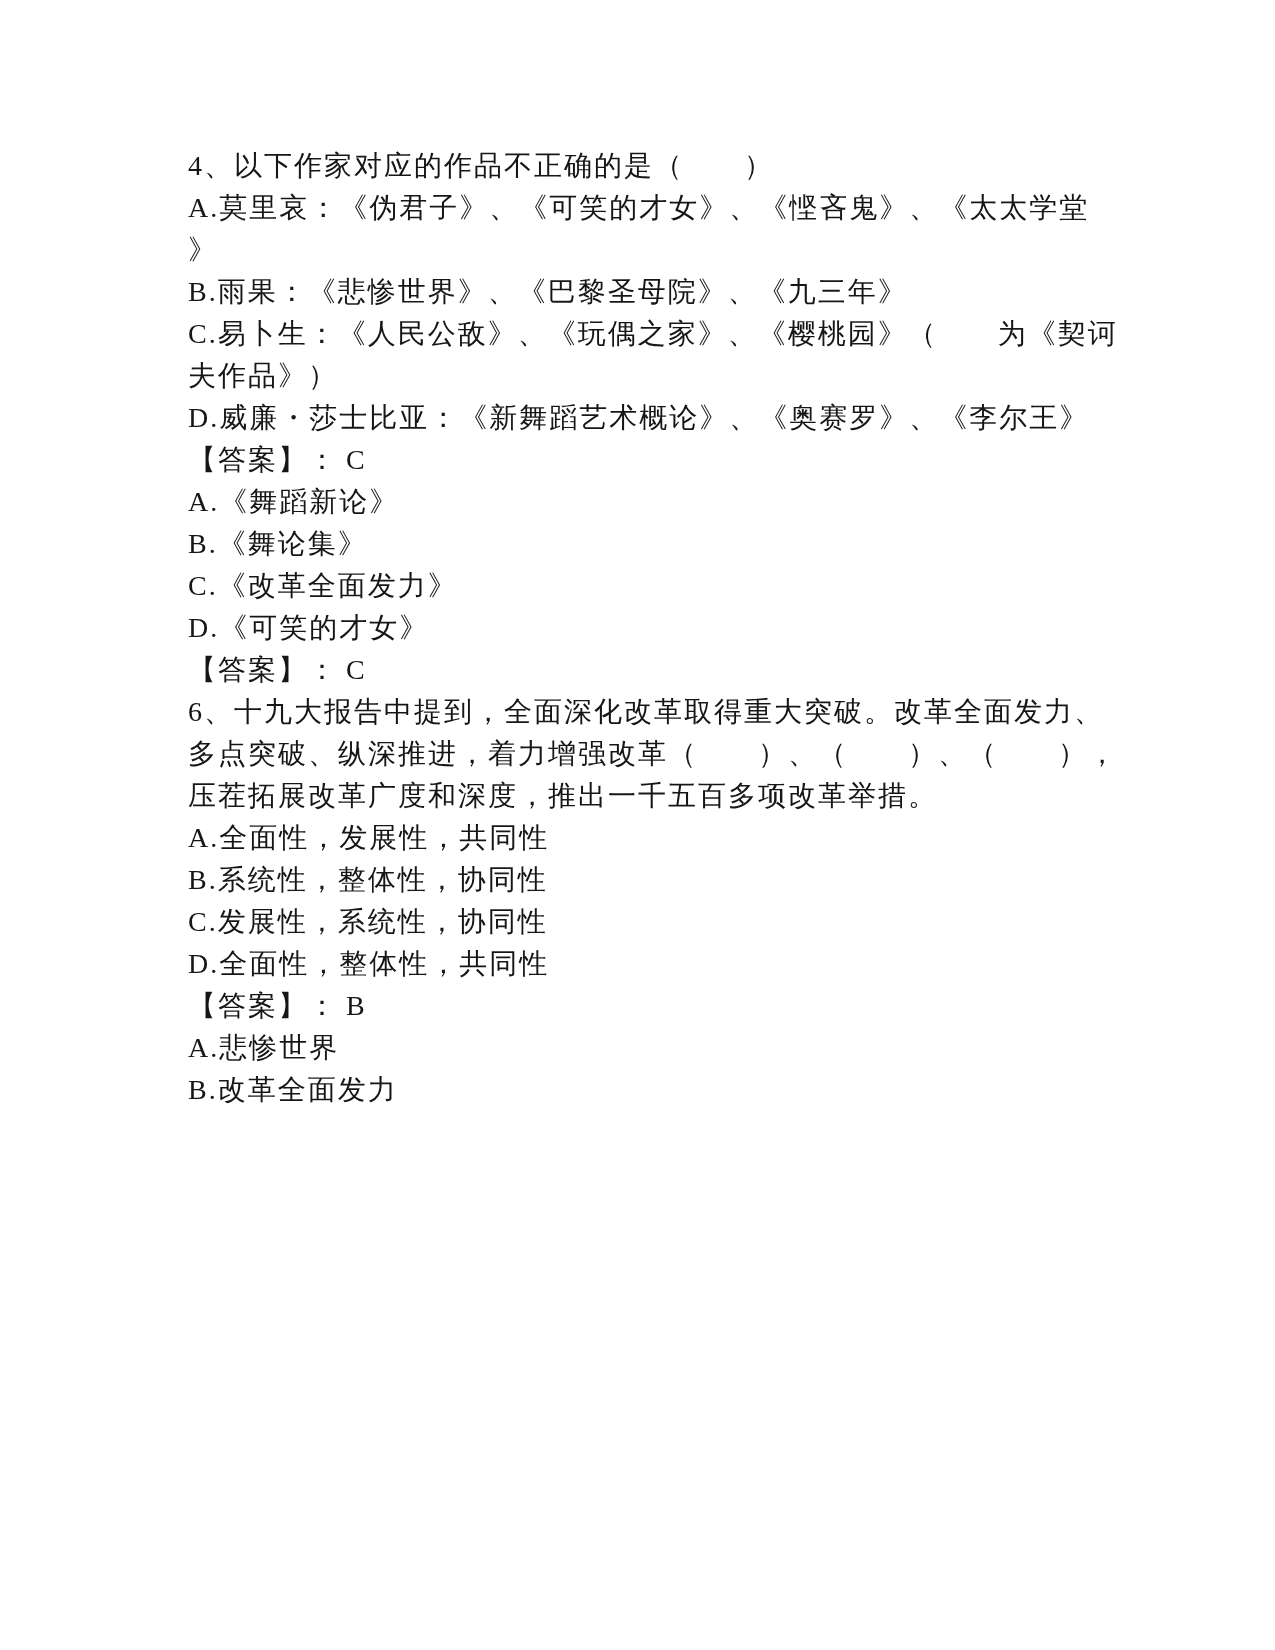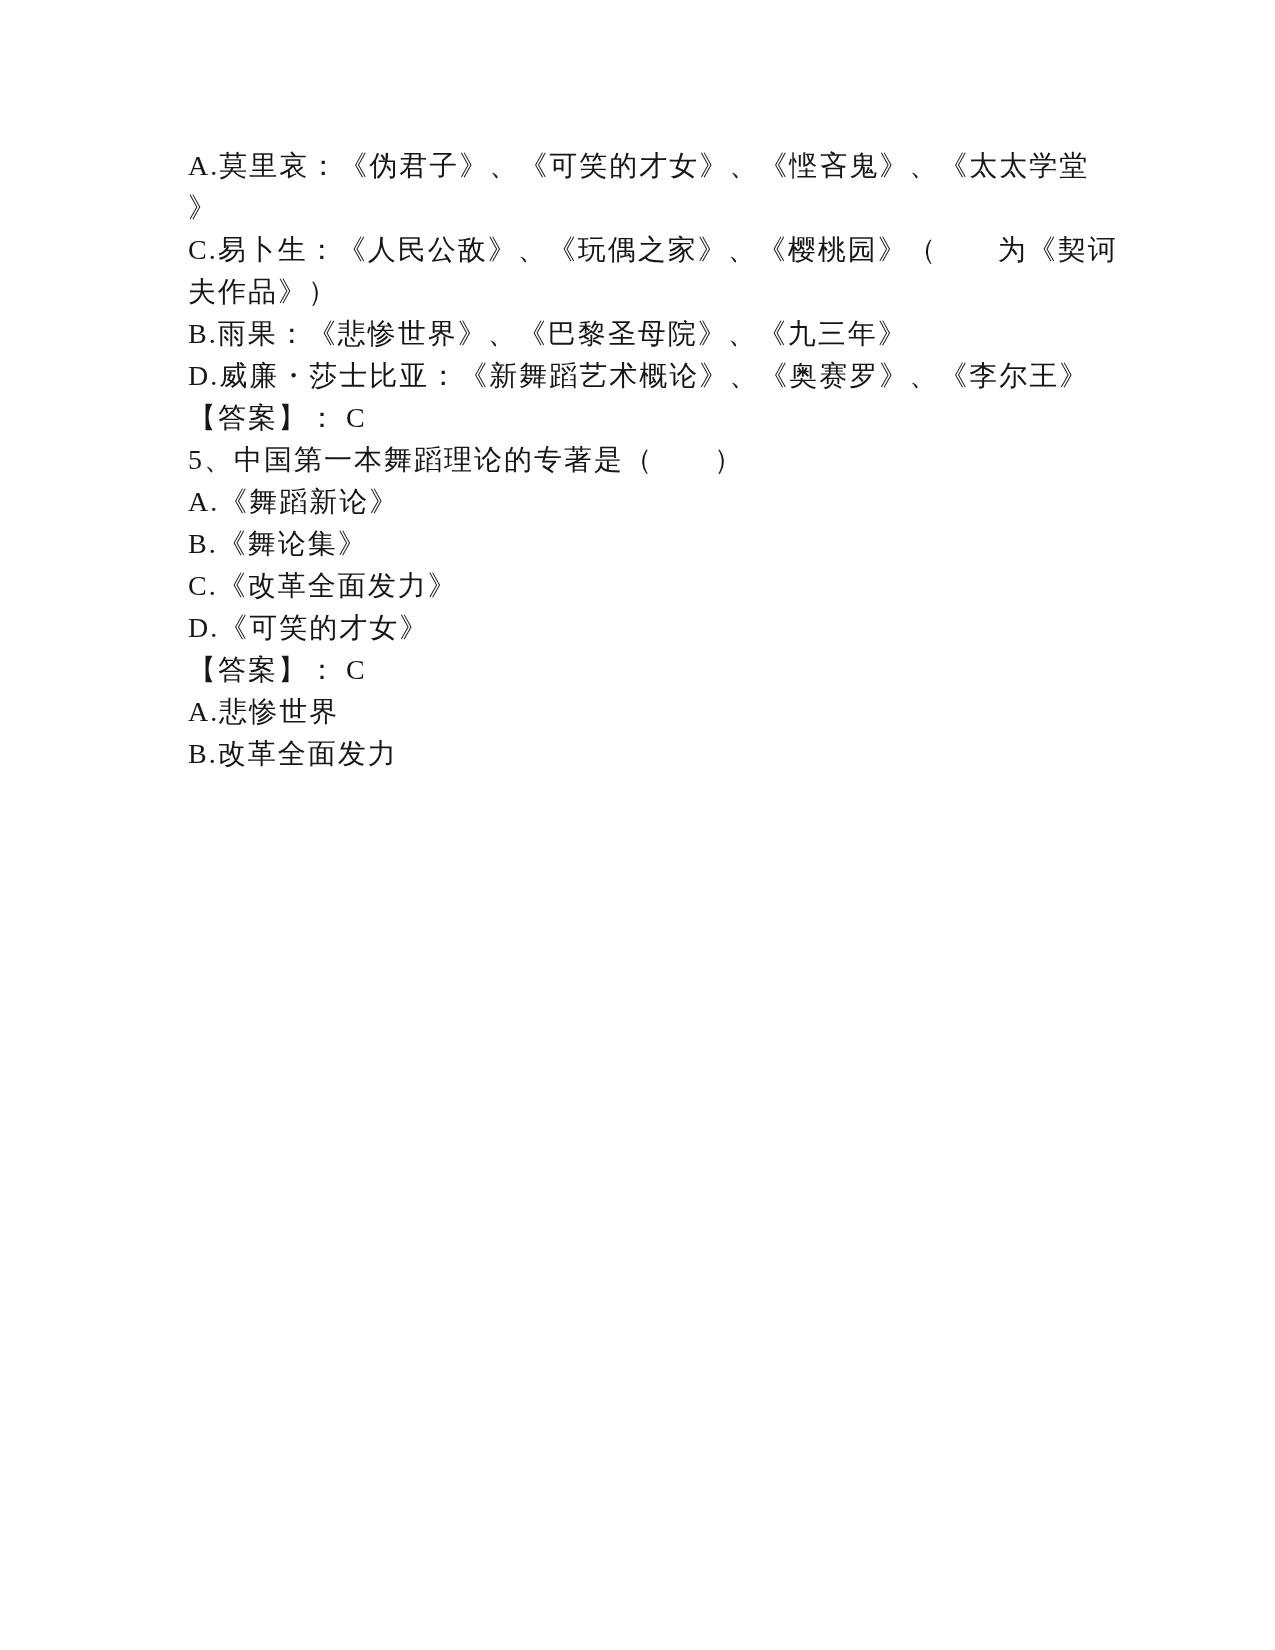--- a/index.html
+++ b/index.html
@@ -38,32 +38,40 @@
     margin-bottom: 12px;
   }
   .answer-value { margin-left: 8px; }
 </style>
 </head>
 <body>
 
 <div class="page">
   <main class="content" id="questions">
       <section class="question">
+        <p class="qtext">4、以下作家对应的作品不正确的是（　　）</p>
         <p class="option">A.莫里哀：《伪君子》、《可笑的才女》、《悭吝鬼》、《太太学堂》</p>
+        <p class="option">B.雨果：《悲惨世界》、《巴黎圣母院》、《九三年》</p>
         <p class="option">C.易卜生：《人民公敌》、《玩偶之家》、《樱桃园》（　　为《契诃夫作品》）</p>
-        <p class="option">B.雨果：《悲惨世界》、《巴黎圣母院》、《九三年》</p>
         <p class="option">D.威廉・莎士比亚：《新舞蹈艺术概论》、《奥赛罗》、《李尔王》</p>
         <p class="answer"><span class="answer-label">【答案】：</span><span class="answer-value">C</span></p>
       </section>
       <section class="question">
-        <p class="qtext">5、中国第一本舞蹈理论的专著是（　　）</p>
         <p class="option">A.《舞蹈新论》</p>
         <p class="option">B.《舞论集》</p>
         <p class="option">C.《改革全面发力》</p>
         <p class="option">D.《可笑的才女》</p>
         <p class="answer"><span class="answer-label">【答案】：</span><span class="answer-value">C</span></p>
+      </section>
+      <section class="question">
+        <p class="qtext">6、十九大报告中提到，全面深化改革取得重大突破。改革全面发力、多点突破、纵深推进，着力增强改革（　　）、（　　）、（　　），压茬拓展改革广度和深度，推出一千五百多项改革举措。</p>
+        <p class="option">A.全面性，发展性，共同性</p>
+        <p class="option">B.系统性，整体性，协同性</p>
+        <p class="option">C.发展性，系统性，协同性</p>
+        <p class="option">D.全面性，整体性，共同性</p>
+        <p class="answer"><span class="answer-label">【答案】：</span><span class="answer-value">B</span></p>
       </section>
       <section class="question">
         <p class="option">A.悲惨世界</p>
         <p class="option">B.改革全面发力</p>
       </section>
     </main>
 </div>
 
 </body></html>

